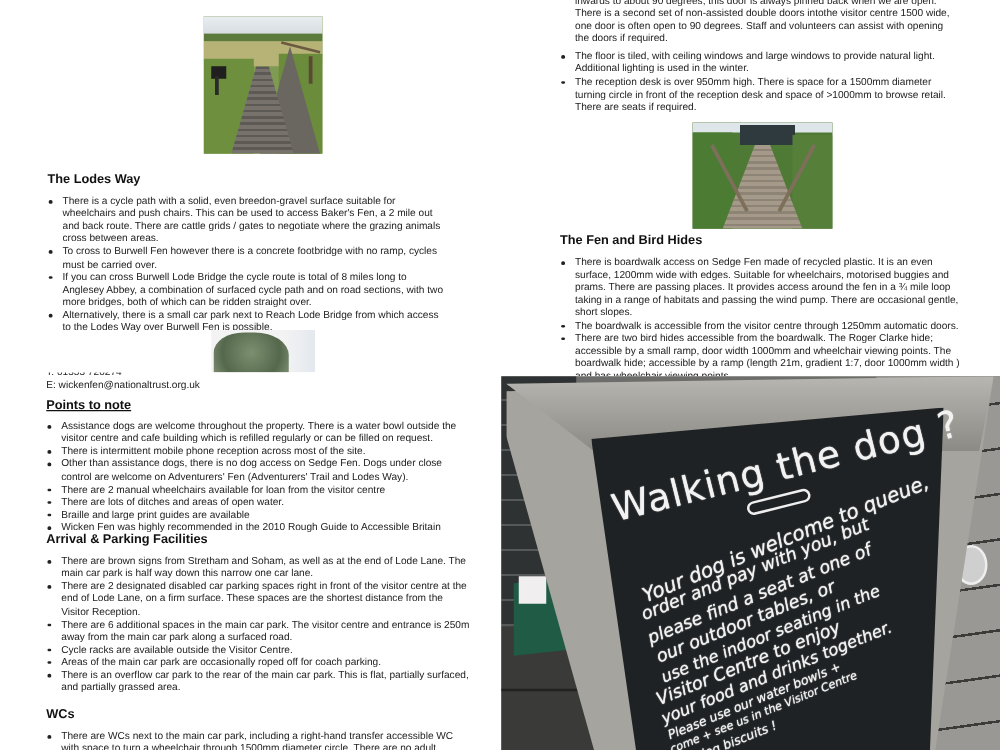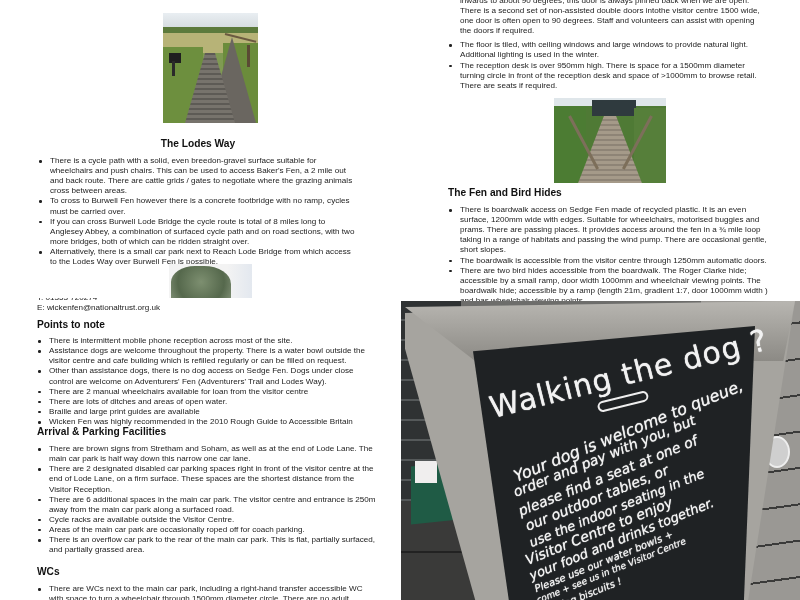--- a/index.html
+++ b/index.html
@@ -52,43 +52,43 @@
     <div style="position:absolute; left:22px; top:40px; width:50px; height:70px;
          background:repeating-linear-gradient(#5d5a55 0 2px, #77736c 2px 5px);
          clip-path:polygon(40% 0, 60% 0, 100% 100%, 0 100%);"></div>
     <div style="position:absolute; left:6px; top:40px; width:12px; height:10px; background:#1f1f1f;"></div>
     <div style="position:absolute; left:9px; top:48px; width:3px; height:15px; background:#2a2a2a;"></div>
     <div style="position:absolute; left:62px; top:20px; width:32px; height:2px; background:#6b5a40; transform:rotate(14deg); transform-origin:left;"></div>
     <div style="position:absolute; left:84px; top:32px; width:3px; height:22px; background:#5a4a34;"></div>
   </div>
 
   <div class="doc-text" style="position:absolute; left:38px; top:139px; width:320px;">
-    <h2 class="sec" style="margin-bottom:7px;text-align:center;">The Lodes Way</h2>
+    <h2 class="sec" style="margin-bottom:7px;">The Lodes Way</h2>
     <ul class="bullets">
       <li>There is a cycle path with a solid, even breedon-gravel surface suitable for wheelchairs and push chairs. This can be used to access Baker's Fen, a 2 mile out and back route. There are cattle grids / gates to negotiate where the grazing animals cross between areas.</li>
       <li>To cross to Burwell Fen however there is a concrete footbridge with no ramp, cycles must be carried over.</li>
       <li>If you can cross Burwell Lode Bridge the cycle route is total of 8 miles long to Anglesey Abbey, a combination of surfaced cycle path and on road sections, with two more bridges, both of which can be ridden straight over.</li>
       <li>Alternatively, there is a small car park next to Reach Lode Bridge from which access to the Lodes Way over Burwell Fen is possible.</li>
     </ul>
   </div>
 
   <div class="photo" style="left:169px; top:264px; width:83px; height:34px; background:linear-gradient(90deg,#f3f3f3 0,#f3f3f3 70%,#e3e8ef 100%);" title="tree-photo">
     <div style="position:absolute; left:2px; top:2px; width:60px; height:40px; border-radius:40% 45% 0 0; background:radial-gradient(circle at 50% 40%, #7d8f70, #55684c 60%, #8b9a80 100%);"></div>
   </div>
 </div>
 
 <div class="panel" style="left:0; top:298px; width:456px; height:302px;">
   <div class="doc-text" style="position:absolute; left:37px; top:-3px; width:340px;">
     <div style="height:8px; overflow:hidden; line-height:6px;">T: 01353 720274</div>
     <div style="margin-bottom:7px;">E: wickenfen@nationaltrust.org.uk</div>
 
-    <h2 class="sec" style="margin-bottom:6px;">Points to note</h2>
+    <h2 class="sec" style="margin-bottom:6px;text-decoration:underline;">Points to note</h2>
     <ul class="bullets">
+      <li>Assistance dogs are welcome throughout the property.  There is a water bowl outside the visitor centre and cafe building which is refilled regularly or can be filled on request.</li>
       <li>There is intermittent mobile phone reception across most of the site.</li>
-      <li>Assistance dogs are welcome throughout the property.  There is a water bowl outside the visitor centre and cafe building which is refilled regularly or can be filled on request.</li>
       <li>Other than assistance dogs, there is no dog access on Sedge Fen. Dogs under close control are welcome on Adventurers' Fen (Adventurers' Trail and Lodes Way).</li>
       <li>There are 2 manual wheelchairs available for loan from the visitor centre</li>
       <li>There are lots of ditches and areas of open water.</li>
       <li>Braille and large print guides are available</li>
       <li>Wicken Fen was highly recommended in the 2010 Rough Guide to Accessible Britain</li>
     </ul>
 
     <h2 class="sec" style="margin:0 0 7px;">Arrival &amp; Parking Facilities</h2>
     <ul class="bullets">
       <li>There are brown signs from Stretham and Soham, as well as at the end of Lode Lane. The main car park is half way down this narrow one car lane.</li>

